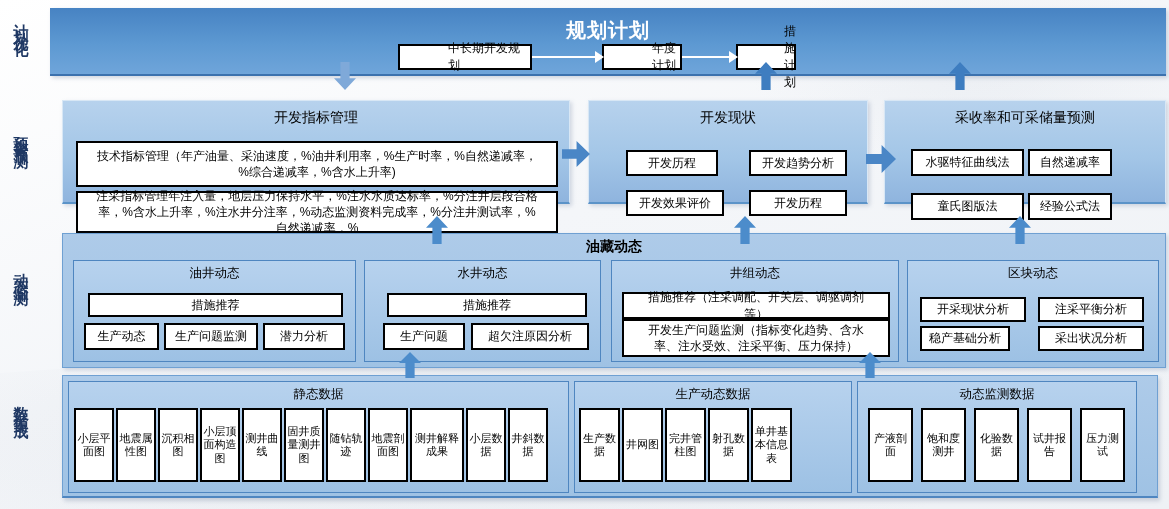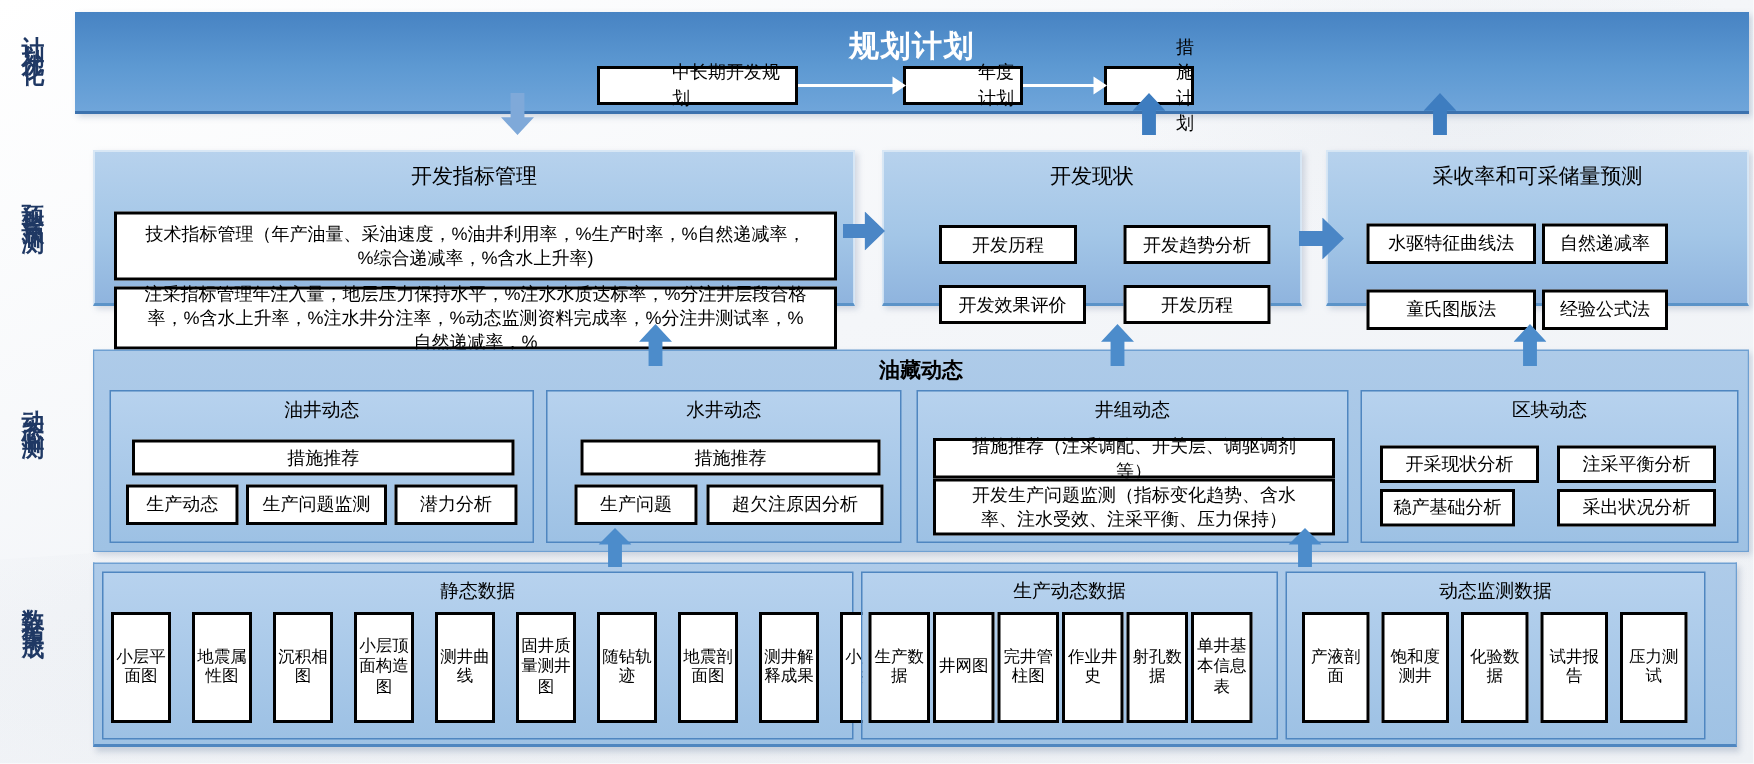--- a/index.html
+++ b/index.html
@@ -138,42 +138,41 @@
       <div class="wbox" style="left:130px;top:36px;width:106px;height:25px">注采平衡分析</div>
       <div class="wbox" style="left:12px;top:65px;width:90px;height:25px">稳产基础分析</div>
       <div class="wbox" style="left:130px;top:65px;width:106px;height:25px">采出状况分析</div>
     </div>
   </div>
 
   <div class="bandD">
 
     <div class="dsec" style="left:5px;width:501px">
       <div class="dsec-title">静态数据</div>
-      <div class="dcells" style="left:5px;gap:14px">
+      <div class="dcells" style="left:5px;gap:2px">
         <div class="dcell" style="width:40px">小层平面图</div>
         <div class="dcell" style="width:40px">地震属性图</div>
         <div class="dcell" style="width:40px">沉积相图</div>
         <div class="dcell" style="width:40px">小层顶面构造图</div>
         <div class="dcell" style="width:40px">测井曲线</div>
         <div class="dcell" style="width:40px">固井质量测井图</div>
         <div class="dcell" style="width:40px">随钻轨迹</div>
         <div class="dcell" style="width:40px">地震剖面图</div>
-        <div class="dcell" style="width:40px">测井解释成果</div>
+        <div class="dcell" style="width:54px">测井解释成果</div>
         <div class="dcell" style="width:40px">小层数据</div>
         <div class="dcell" style="width:40px">井斜数据</div>
       </div>
     </div>
 
     <div class="dsec" style="left:511px;width:278px">
       <div class="dsec-title">生产动态数据</div>
       <div class="dcells" style="left:4px;gap:2px">
         <div class="dcell" style="width:41px">生产数据</div>
         <div class="dcell" style="width:41px">井网图</div>
         <div class="dcell" style="width:41px">完井管柱图</div>
-        <div class="dcell" style="width:41px">作业井史</div>
         <div class="dcell" style="width:41px">射孔数据</div>
         <div class="dcell" style="width:41px">单井基本信息表</div>
       </div>
     </div>
 
     <div class="dsec" style="left:794px;width:280px">
       <div class="dsec-title">动态监测数据</div>
       <div class="dcells" style="left:10px;gap:8px">
         <div class="dcell" style="width:45px">产液剖面</div>
         <div class="dcell" style="width:45px">饱和度测井</div>

